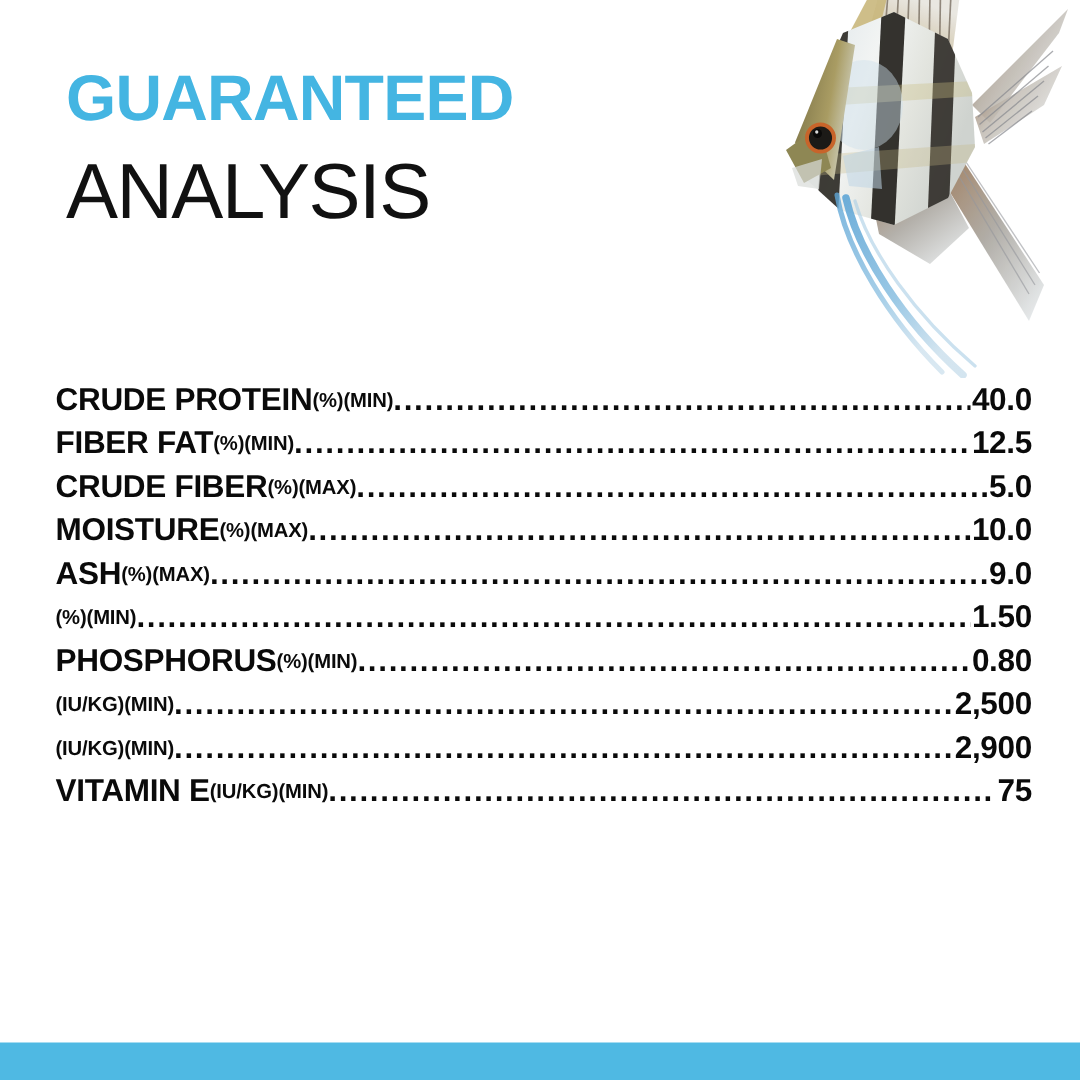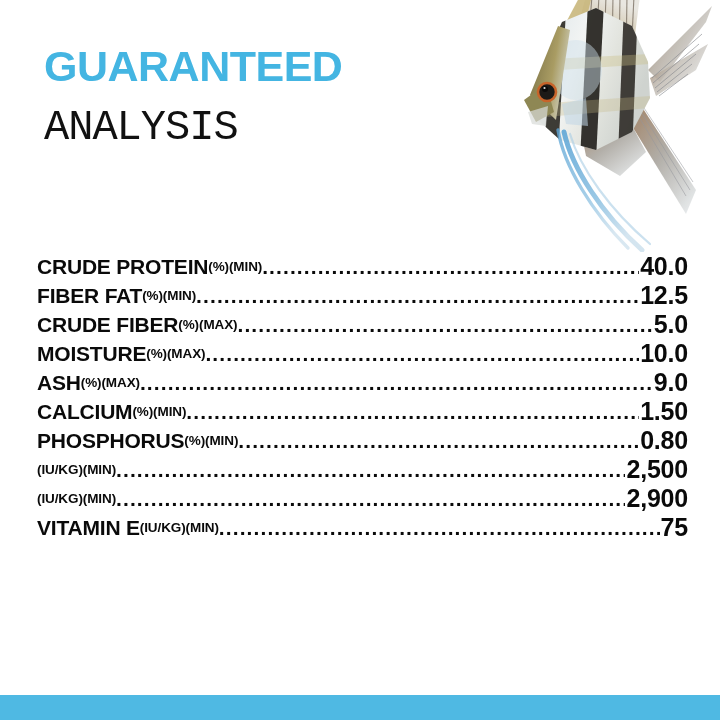--- a/index.html
+++ b/index.html
@@ -45,23 +45,23 @@
     font-family: "Liberation Sans", sans-serif;
     font-weight: bold;
     font-size: 43px;
     line-height: 60px;
     letter-spacing: -0.5px;
     color: #44b5e2;
     white-space: nowrap;
   }
   .title-sub {
     display: block;
-    font-family: Liberation Mono, monospace;
+    font-family: Liberation Sans, sans-serif;
     font-weight: normal;
-    font-size: 42px;
+    font-size: 52px;
     line-height: 60px;
     letter-spacing: -1px;
     color: #111111;
     white-space: nowrap;
     margin-top: 2px;
   }
 
   
   .analysis-list {
     position: absolute;
@@ -99,21 +99,21 @@
     font-family: "Liberation Sans", sans-serif;
     font-weight: bold;
     font-size: 21px;
     color: #0a0a0a;
     letter-spacing: 1.1px;
     min-width: 0;
   }
   .row-value {
     font-family: "Liberation Sans", sans-serif;
     font-weight: bold;
-    font-size: 25px;
+    font-size: 21px;
     color: #0a0a0a;
     letter-spacing: -0.2px;
     flex: 0 0 auto;
     text-align: right;
     padding-left: 1px;
   }
 
   
   .bottom-bar {
     position: absolute;
@@ -265,21 +265,20 @@
         <span class="row-dots">...................................................................................</span>
         <span class="row-value">10.0</span>
       </div>
       <div class="analysis-row">
         <span class="row-label">ASH</span>
         <span class="row-unit">(%)(MAX)</span>
         <span class="row-dots">...................................................................................</span>
         <span class="row-value">9.0</span>
       </div>
       <div class="analysis-row">
-        <span class="row-label">CALCIUM</span>
         <span class="row-unit">(%)(MIN)</span>
         <span class="row-dots">...................................................................................</span>
         <span class="row-value">1.50</span>
       </div>
       <div class="analysis-row">
         <span class="row-label">PHOSPHORUS</span>
         <span class="row-unit">(%)(MIN)</span>
         <span class="row-dots">...................................................................................</span>
         <span class="row-value">0.80</span>
       </div>

